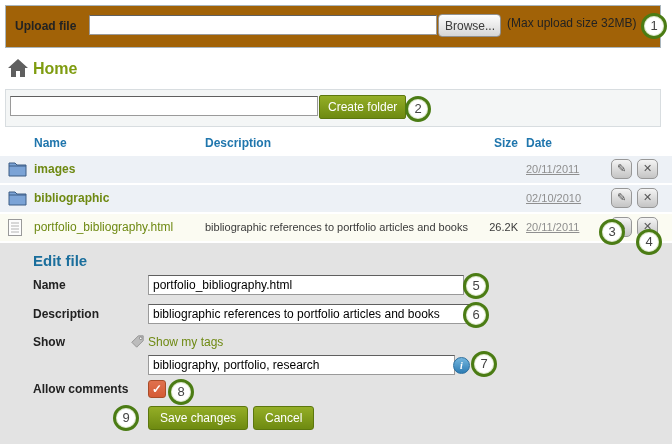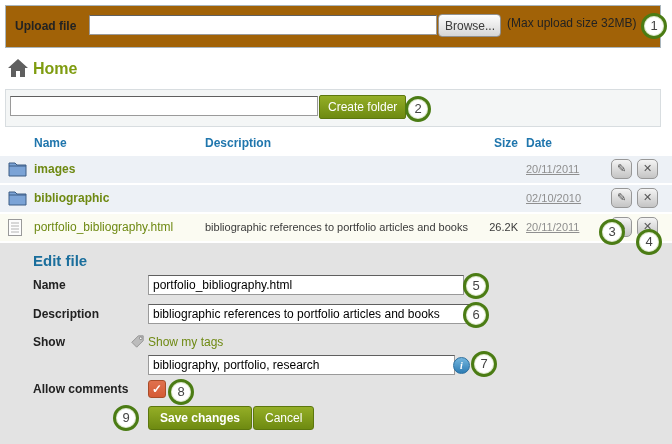--- a/index.html
+++ b/index.html
@@ -62,21 +62,21 @@
   .tags-link{position:absolute;left:148px;top:92px;color:#6e8912;text-decoration:none;}
   .info-icon{position:absolute;left:453px;top:114px;width:15px;height:15px;border-radius:50%;
              background:linear-gradient(#74b6de,#2d7cb4);border:1px solid #2b6f9f;
              color:#fff;font:italic bold 10px "Liberation Serif",serif;text-align:center;line-height:15px;}
   .checkbox{position:absolute;left:148px;top:137px;width:16px;height:16px;border-radius:3px;
             background:linear-gradient(#e0714e,#d55a35);border:1px solid #a94c28;
             color:#fff;font-weight:bold;font-size:12px;line-height:16px;text-align:center;cursor:pointer;}
   .gbtn{position:absolute;top:163px;height:24px;padding:0 11px;
         background:linear-gradient(#94ae26,#6e8a11);border:1px solid #5c770e;
         border-radius:3px;color:#fff;font:12px "Liberation Sans",sans-serif;}
-  .gbtn.save{left:148px;font-weight:bold;}
+  .gbtn.save{left:148px;font-weight:normal;}
   .gbtn.cancel{left:253px;}
 
   
   .annot{position:absolute;width:20px;height:20px;border:3px solid #4b7c14;border-radius:50%;
          background:#fff;box-shadow:inset 0 0 0 1px #dde8cb;
          color:#444;font-size:13px;line-height:20px;text-align:center;z-index:10;}
 </style>
 </head>
 <body>
 

